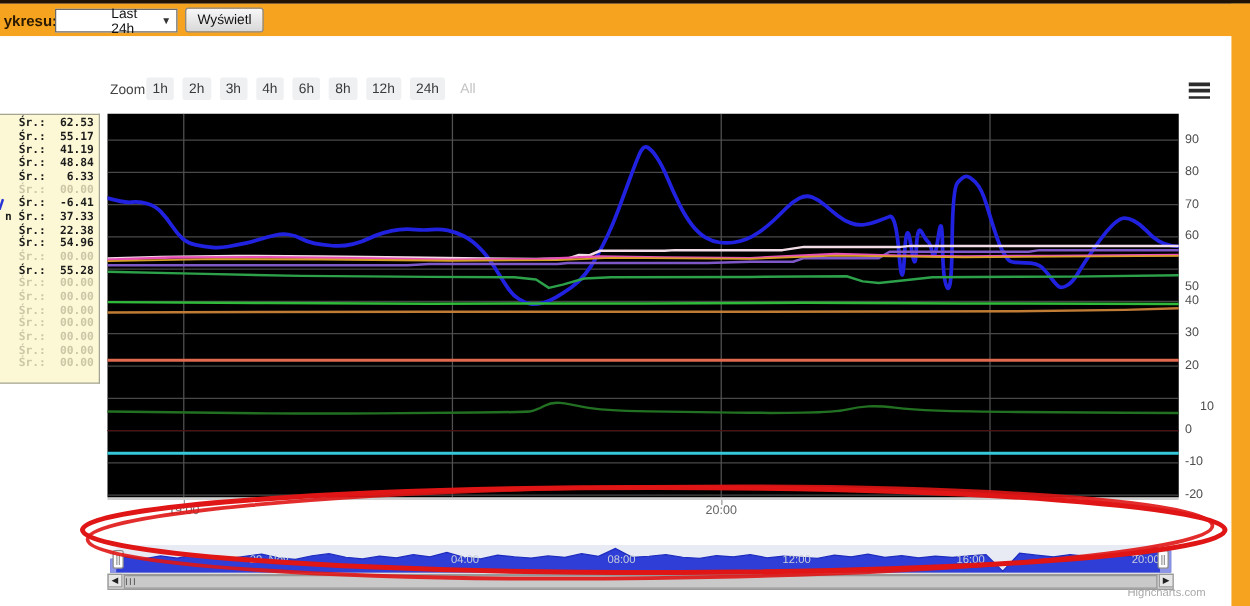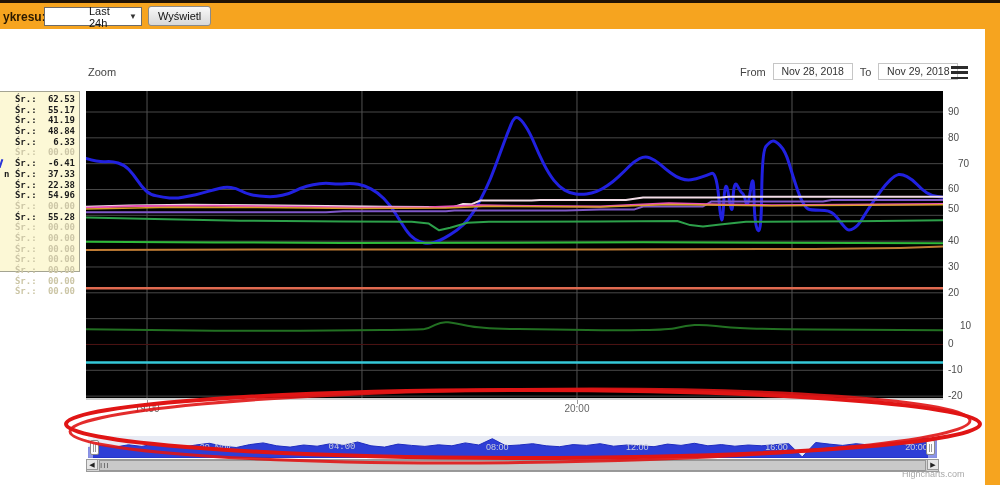--- a/index.html
+++ b/index.html
@@ -27,21 +27,21 @@
   .zbtn.disabled { background:transparent; color:#c3c3c3; cursor:default; }
 
   .fromto { position:absolute; left:733px; top:34px; display:flex; align-items:center; }
   .ft-lab { font-size:11px; color:#444; margin:0 7px; }
   .ft-box { width:80px; height:17px; border:1px solid #c6c6c6; background:#fff; font-size:10.5px;
     color:#333; text-align:center; line-height:15px; }
   .burger { position:absolute; left:951px; top:37px; width:17px; height:13px; display:flex;
     flex-direction:column; justify-content:space-between; cursor:pointer; }
   .burger div { height:2.5px; background:#2c2c2c; }
 
-  .avg-panel { position:absolute; left:0; top:62px; width:80px; height:181px; background:#fcf8d6;
+  .avg-panel { position:absolute; left:0; top:62px; width:80px; height:216px; background:#fcf8d6;
     border:1px solid #a4a492; border-left:none; font-family:"DejaVu Sans Mono",monospace;
     font-size:9px; font-weight:bold; padding-top:2px; }
   .avg-row { height:10.7px; line-height:10.7px; display:flex; justify-content:flex-end; padding-right:4px;
     color:#1c1c1c; white-space:pre; position:relative; }
   .avg-row.muted { color:#ccc6a6; }
   .avg-row .val { display:inline-block; min-width:33px; text-align:right; }
   .edge-mark { position:absolute; left:0; top:1px; width:2px; height:9px; background:#2a35d8; transform:rotate(18deg); }
 
   .plot { position:absolute; left:86px; top:62px; width:857px; height:307px; background:#000; }
   .plot svg { position:absolute; left:0; top:0; }
@@ -80,27 +80,32 @@
 
 <span class="hdr-label">ykresu:</span>
 <div class="hdr-select">
   <span class="txt">Last 24h</span>
   <span class="arr">▼</span>
 </div>
 <div class="hdr-btn">Wyświetl</div>
 
 <div class="panel">
   <span class="zoom-label">Zoom</span>
-
-  <div class="fromto">
-    <span class="ft-lab">From</span>
-    <div class="ft-box">Nov 28, 2018</div>
-    <span class="ft-lab">To</span>
-    <div class="ft-box">Nov 29, 2018</div>
-  </div>
+  <div class="zoom-btns">
+      <div class="zbtn">1h</div>
+      <div class="zbtn">2h</div>
+      <div class="zbtn">3h</div>
+      <div class="zbtn">4h</div>
+      <div class="zbtn">6h</div>
+      <div class="zbtn">8h</div>
+      <div class="zbtn">12h</div>
+      <div class="zbtn">24h</div>
+      <div class="zbtn disabled">All</div>
+    </div>
+
   <div class="burger">
       <div></div>
       <div></div>
       <div></div>
     </div>
 
   <div class="avg-panel">
       <div class="avg-row"><span>Śr.: </span><span class="val">62.53</span></div>
       <div class="avg-row"><span>Śr.: </span><span class="val">55.17</span></div>
       <div class="avg-row"><span>Śr.: </span><span class="val">41.19</span></div>
@@ -151,23 +156,23 @@
         <path d="M0.0 238.2 Q85.7 239.3 128.6 239.7 Q171.4 240.0 214.3 239.7 Q257.1 239.3 295.7 239.0 Q334.2 238.7 338.5 238.0 Q342.8 237.2 349.2 233.8 Q355.7 230.5 362.1 231.3 Q368.5 232.0 381.4 234.7 Q394.2 237.5 432.8 238.1 Q471.4 238.7 501.3 239.1 Q531.3 239.5 557.0 239.1 Q582.8 238.7 591.3 236.7 Q599.9 234.6 608.5 234.1 Q617.0 233.6 629.9 235.1 Q642.8 236.7 664.2 237.5 Q685.6 238.2 728.5 238.6 Q771.3 239.0 814.2 239.1 L857.0 239.3" fill="none" stroke="#227022" stroke-width="2" stroke-linejoin="round" stroke-linecap="round"></path>
         <path d="M0.0 158.9 L257.1 158.4 L514.2 158.4 L728.4 157.9 L814.1 156.9 L857.0 155.6" fill="none" stroke="#c07c34" stroke-width="2" stroke-linejoin="round" stroke-linecap="round"></path>
         <path d="M0.0 197.2 L857.0 197.2" fill="none" stroke="#e06a50" stroke-width="2.5" stroke-linejoin="round" stroke-linecap="round"></path>
         <path d="M0.0 271.6 L857.0 271.6" fill="none" stroke="#35c8d8" stroke-width="2.5" stroke-linejoin="round" stroke-linecap="round"></path>
       </svg>
   </div>
   <div class="axis-line"></div>
   <div class="ylabels" id="ylabels">
       <span class="ylab" style="top: 15px;">90</span>
       <span class="ylab" style="top: 40.83px;">80</span>
-      <span class="ylab" style="top: 66.66px; margin-left: 10px;">70</span>
+      <span class="ylab" style="top: 66.66px;">70</span>
       <span class="ylab" style="top: 92.49px;">60</span>
-      <span class="ylab" style="top: 112px; text-align: right;">50</span>
+      <span class="ylab" style="top: 133px; text-align: right;">50</span>
       <span class="ylab" style="top: 144.15px;">40</span>
       <span class="ylab" style="top: 169.98px;">30</span>
       <span class="ylab" style="top: 195.81px;">20</span>
       <span class="ylab" style="top: 229px; margin-left: 12px;">10</span>
       <span class="ylab" style="top: 247.47px;">0</span>
       <span class="ylab" style="top: 273.3px;">-10</span>
       <span class="ylab" style="top: 299.13px;">-20</span>
     </div>
   <div id="xlabels">
       <span class="xlab" style="left: 147.018px;">19:00</span>
@@ -181,21 +186,21 @@
         <polygon points="0,22 0.0,11.5 13.5,9.4 27.0,11.1 40.4,8.8 53.9,10.4 67.4,7.7 80.9,9.8 94.3,11.1 107.8,9.0 121.3,7.3 134.8,10.2 148.2,11.5 161.7,8.6 175.2,6.9 188.7,9.8 202.1,11.1 215.6,9.0 229.1,10.2 242.6,7.7 256.0,9.4 269.5,6.0 283.0,9.8 296.5,11.1 310.0,8.1 323.4,9.4 336.9,10.4 350.4,8.8 363.9,9.8 377.3,6.9 390.8,9.0 404.3,2.7 417.8,9.8 431.2,9.0 444.7,7.7 458.2,9.8 471.7,10.7 485.1,8.6 498.6,9.4 512.1,7.7 525.6,10.2 539.0,9.0 552.5,9.8 566.0,10.7 579.5,8.1 593.0,9.4 606.4,7.3 619.9,9.8 633.4,8.6 646.9,10.2 660.3,9.0 673.8,9.8 687.3,8.6 700.8,7.7 714.2,20.9 727.7,6.5 741.2,8.1 754.7,9.4 768.1,7.7 781.6,9.0 795.1,10.2 808.6,8.1 822.0,9.4 835.5,2.1 849.0,4.8 849,22" fill="#2e3ed6" stroke="#1e2cc0" stroke-width="1"></polygon>
       </svg>
     <div class="nav-mask" style="left:0;width:5px"></div>
     <div class="nav-mask" style="left:840px;width:9px"></div>
     <div class="handle" style="left:2px">
         <div></div>
       </div>
     <div class="handle" style="left:838px">
         <div></div>
       </div>
-  <span class="nav-lab" style="left: 127.35px;">29. Nov</span><span class="nav-lab" style="left: 254px; font-family: Liberation Mono, monospace;">04:00</span><span class="nav-lab" style="left: 409.218px;">08:00</span><span class="nav-lab" style="left: 549.303px; text-align: center;">12:00</span><span class="nav-lab" style="left: 688.539px;">16:00</span><span class="nav-lab" style="left: 828.624px;">20:00</span></div>
+  <span class="nav-lab" style="left: 127.35px;">29. Nov</span><span class="nav-lab" style="left: 284px;">04:00</span><span class="nav-lab" style="left: 409.218px;">08:00</span><span class="nav-lab" style="left: 549.303px; text-align: center;">12:00</span><span class="nav-lab" style="left: 688.539px;">16:00</span><span class="nav-lab" style="left: 828.624px;">20:00</span></div>
 
   <div class="scrollbar">
     <div class="sb-btn" style="left:-1px;top:-1px" id="sb-left">◀</div>
     <div class="sb-thumb">
       <span class="sb-grip" id="sb-grip">III</span>
     </div>
     <div class="sb-btn" style="right:-1px;top:-1px" id="sb-right">▶</div>
   </div>
 
   <span class="watermark">Highcharts.com</span>

